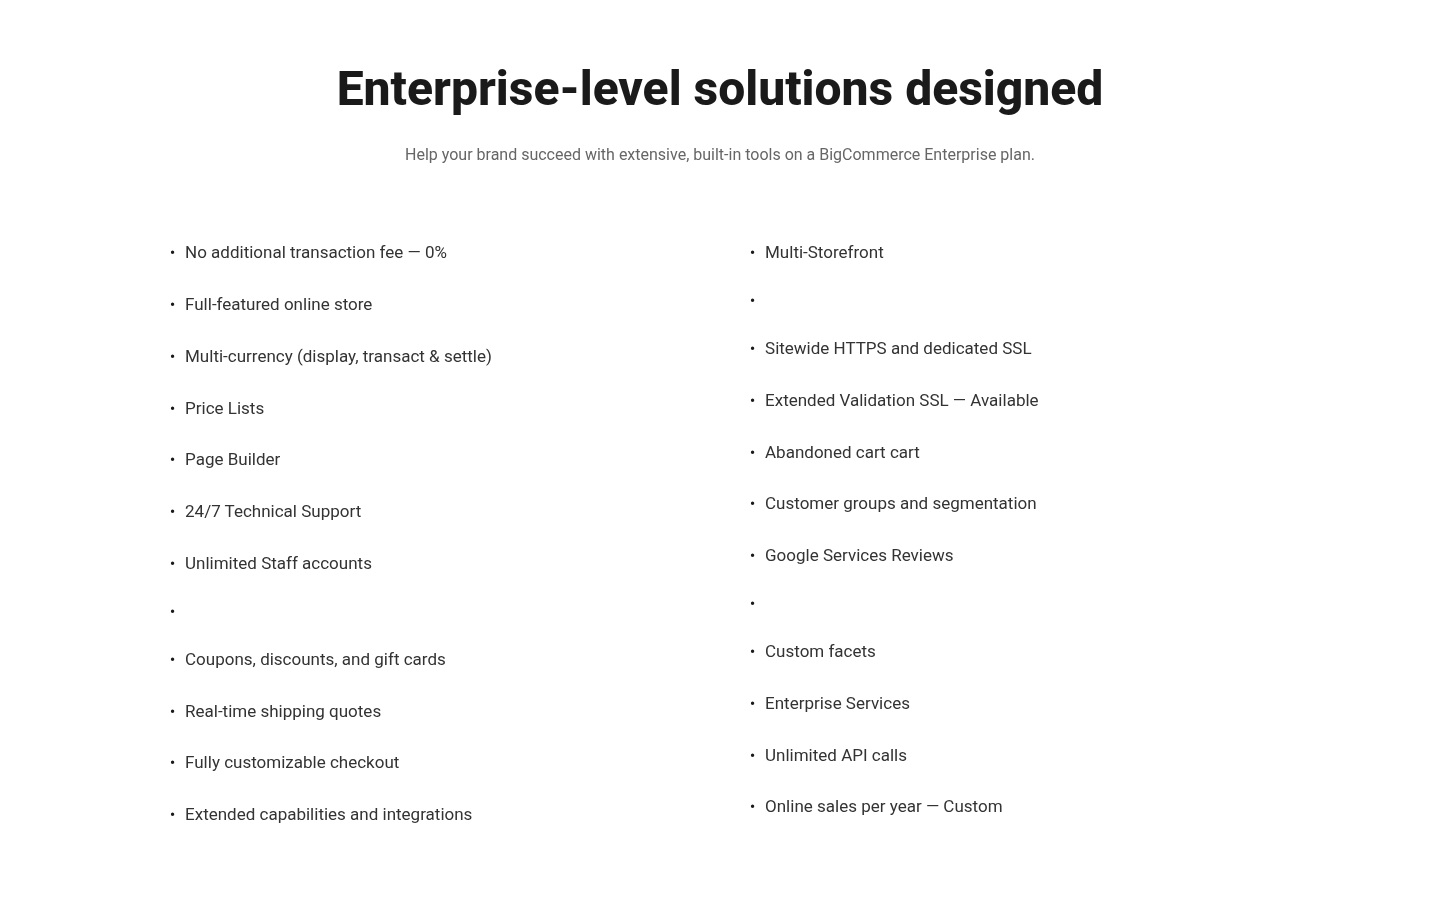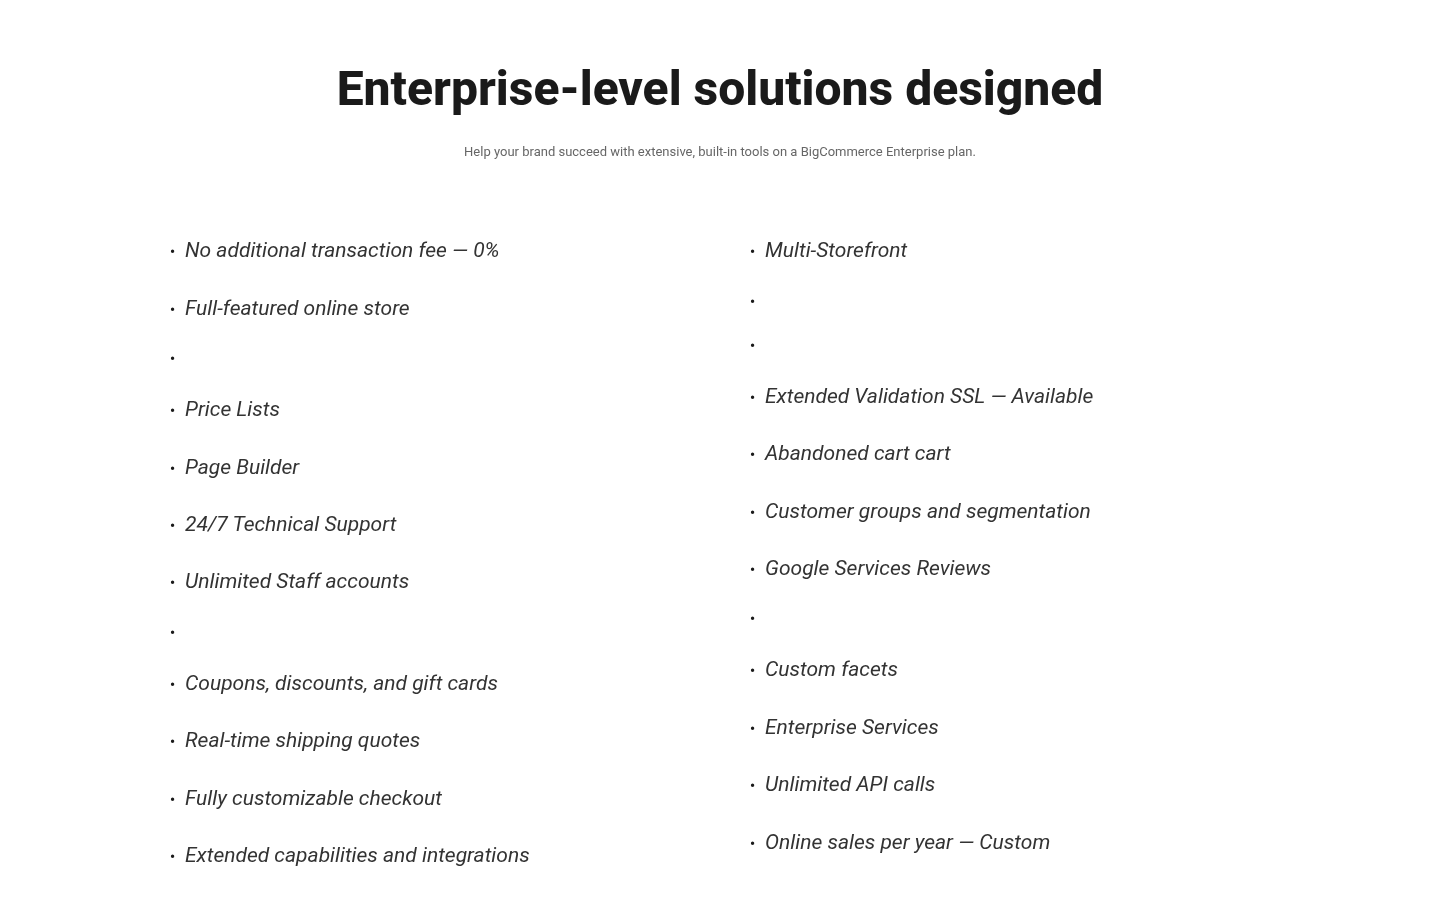--- a/index.html
+++ b/index.html
@@ -28,21 +28,21 @@
 
     .page-title {
       font-size: 48px;
       font-weight: 800;
       color: #1a1a1a;
       line-height: 1.2;
       margin-bottom: 24px;
     }
 
     .page-subtitle {
-      font-size: 13px;
+      font-size: 16px;
       color: #666666;
       line-height: 1.6;
     }
 
     .features-container {
       display: flex;
       gap: 60px;
       max-width: 1100px;
       width: 100%;
       margin: 40px 0 60px;
@@ -63,22 +63,21 @@
     }
 
     .bullet {
       color: #1a1a1a;
       font-size: 14px;
       flex-shrink: 0;
       font-weight: bold;
     }
 
     .feature-text {
-      font-style: italic;
-      font-size: 21px;
+      font-size: 17px;
       color: #333333;
       line-height: 1.4;
     }
   </style>
 </head>
 <body>
 
 <div class="page-header">
   <h1 class="page-title">
     <span>Enterprise-level solutions designed</span><br>
@@ -91,20 +90,21 @@
       <div class="feature-item">
         <span class="bullet">•</span>
         <span class="feature-text">No additional transaction fee — 0%</span>
       </div>
       <div class="feature-item">
         <span class="bullet">•</span>
         <span class="feature-text">Full-featured online store</span>
       </div>
       <div class="feature-item">
         <span class="bullet">•</span>
+        <span class="feature-text">Multi-currency (display, transact &amp; settle)</span>
       </div>
       <div class="feature-item">
         <span class="bullet">•</span>
         <span class="feature-text">Price Lists</span>
       </div>
       <div class="feature-item">
         <span class="bullet">•</span>
         <span class="feature-text">Page Builder</span>
       </div>
       <div class="feature-item">
@@ -138,20 +138,21 @@
   <div class="features-column" id="right-col">
       <div class="feature-item">
         <span class="bullet">•</span>
         <span class="feature-text">Multi-Storefront</span>
       </div>
       <div class="feature-item">
         <span class="bullet">•</span>
       </div>
       <div class="feature-item">
         <span class="bullet">•</span>
+        <span class="feature-text">Sitewide HTTPS and dedicated SSL</span>
       </div>
       <div class="feature-item">
         <span class="bullet">•</span>
         <span class="feature-text">Extended Validation SSL — Available</span>
       </div>
       <div class="feature-item">
         <span class="bullet">•</span>
         <span class="feature-text">Abandoned cart cart</span>
       </div>
       <div class="feature-item">

